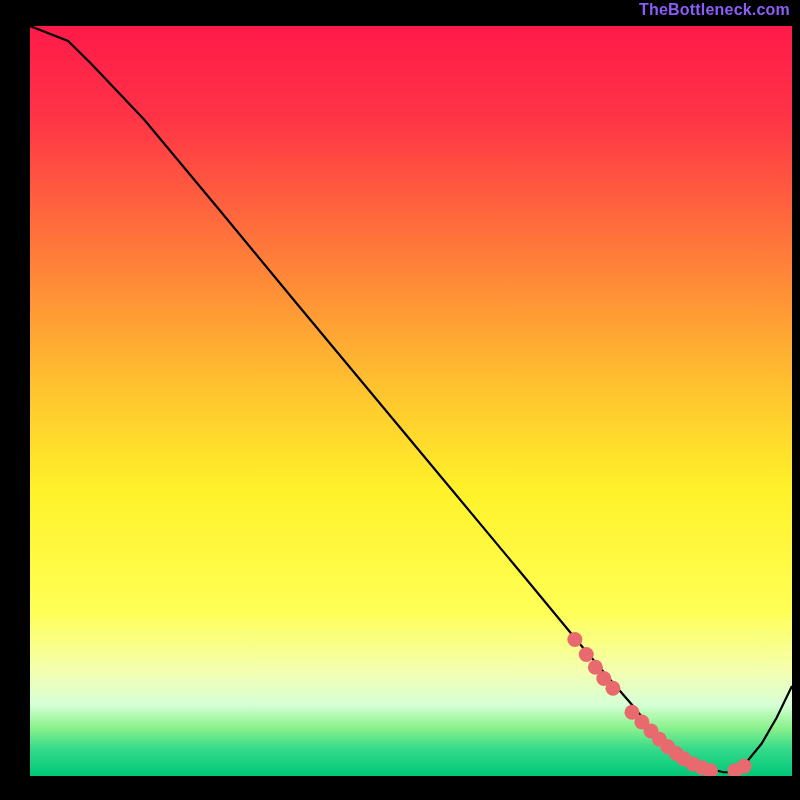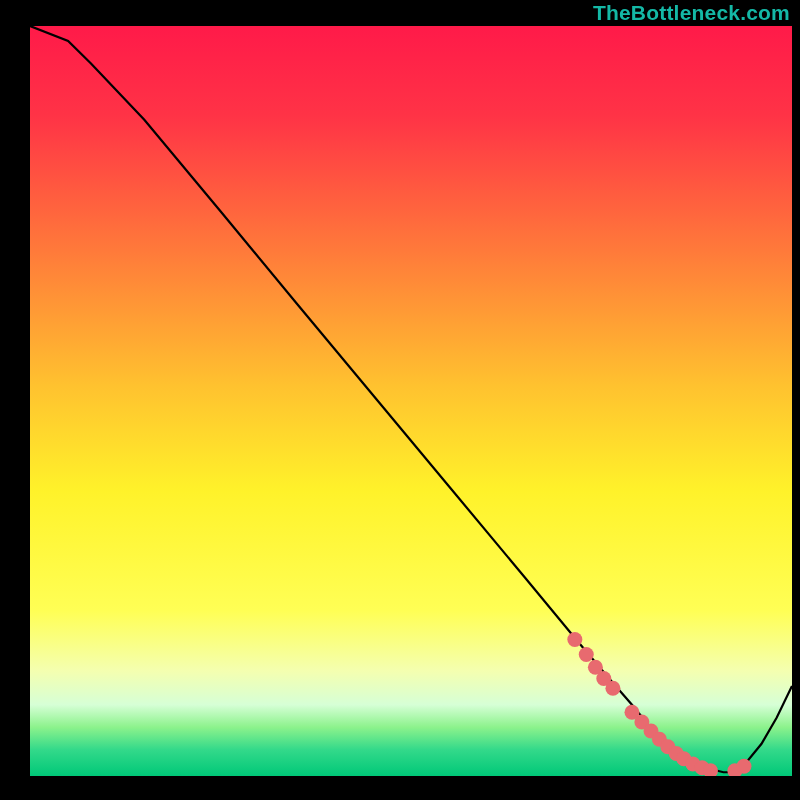--- a/index.html
+++ b/index.html
@@ -11,24 +11,24 @@
     overflow: hidden;
   }
   .chart-wrap {
     position: relative;
     width: 800px;
     height: 800px;
     background: #000;
   }
   .watermark {
     position: absolute;
-    color: #14b8a6;
+    color: #8b5cf6;
     font-family: Arial, Helvetica, sans-serif;
     font-weight: 600;
-    font-size: 21px;
+    font-size: 16px;
     letter-spacing: 0.2px;
     top: 1px;
     right: 10px;
   }
   svg {
     position: absolute;
     left: 0;
     top: 0;
   }
 </style>

